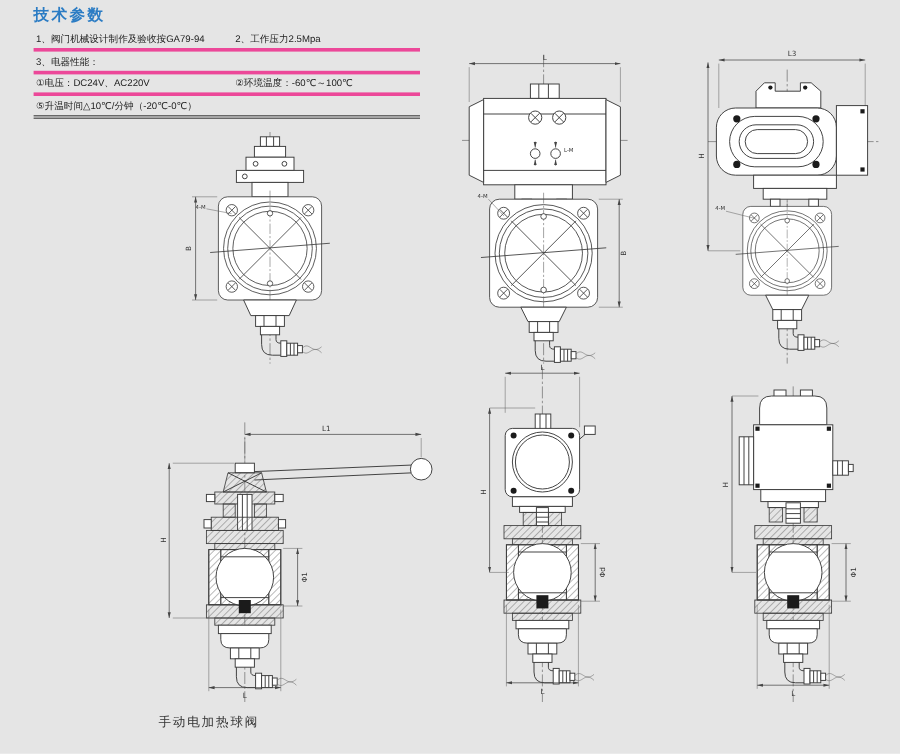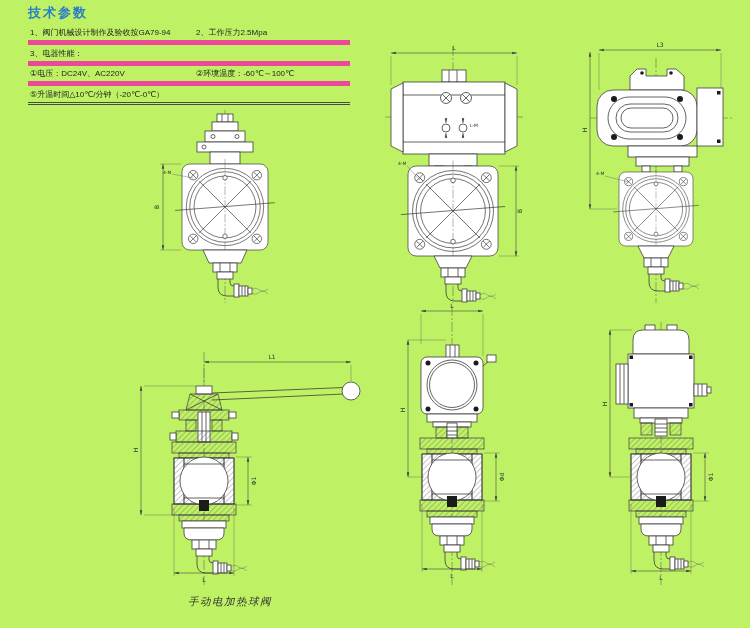--- a/index.html
+++ b/index.html
@@ -1,30 +1,30 @@
 <!DOCTYPE html>
 <html><head>
 <meta charset="utf-8">
 <style>
   html,body{margin:0;padding:0;}
   body{
     width:750px;height:628px;background:#ffffff;position:relative;overflow:hidden;
     font-family:"Liberation Sans","DejaVu Sans",sans-serif;color:#222;
   }
-  .page{position:absolute;inset:0;background:#bef264;}
+  .page{position:absolute;inset:0;background:#e5e5e5;}
 
   
   .spec{position:absolute;left:28px;top:5px;width:322px;font-size:8px;line-height:1.2;color:#222;}
   .spec-title{font-size:13px;font-weight:bold;color:#2b7cc4;letter-spacing:2px;margin-bottom:4px;}
-  .spec-row{display:flex;border-bottom:5px solid #ec4899;padding:3.5px 0 2.5px 2px;}
+  .spec-row{display:flex;border-bottom:3px solid #ec4899;padding:3.5px 0 2.5px 2px;}
   .spec-row .c1{width:166px;flex:none;}
   .spec-row.last{border-bottom:3px double #4a4a4a;text-align:right;}
 
   
-  .cap{position:absolute;top:595px;width:140px;text-align:right;font-size:10.5px;letter-spacing:1.5px;color:#333;font-style:italic;}
+  .cap{position:absolute;top:595px;width:140px;text-align:left;font-size:10.5px;letter-spacing:1.5px;color:#333;}
   .cap.m{left:132px;} .cap.p{left:378px;} .cap.e{left:593px;}
 
   
   svg{position:absolute;left:0;top:0;}
   .ln{stroke:#3c3c3c;stroke-width:0.8;fill:none;}
   .fw{fill:#ffffff;stroke:#3c3c3c;stroke-width:0.8;}
   .ht{fill:url(#hatch);stroke:#3c3c3c;stroke-width:0.7;}
   .blk{fill:#1b1b1b;stroke:none;}
   .dim{stroke:#444;stroke-width:0.6;fill:none;}
   .ext{stroke:#666;stroke-width:0.45;fill:none;}

